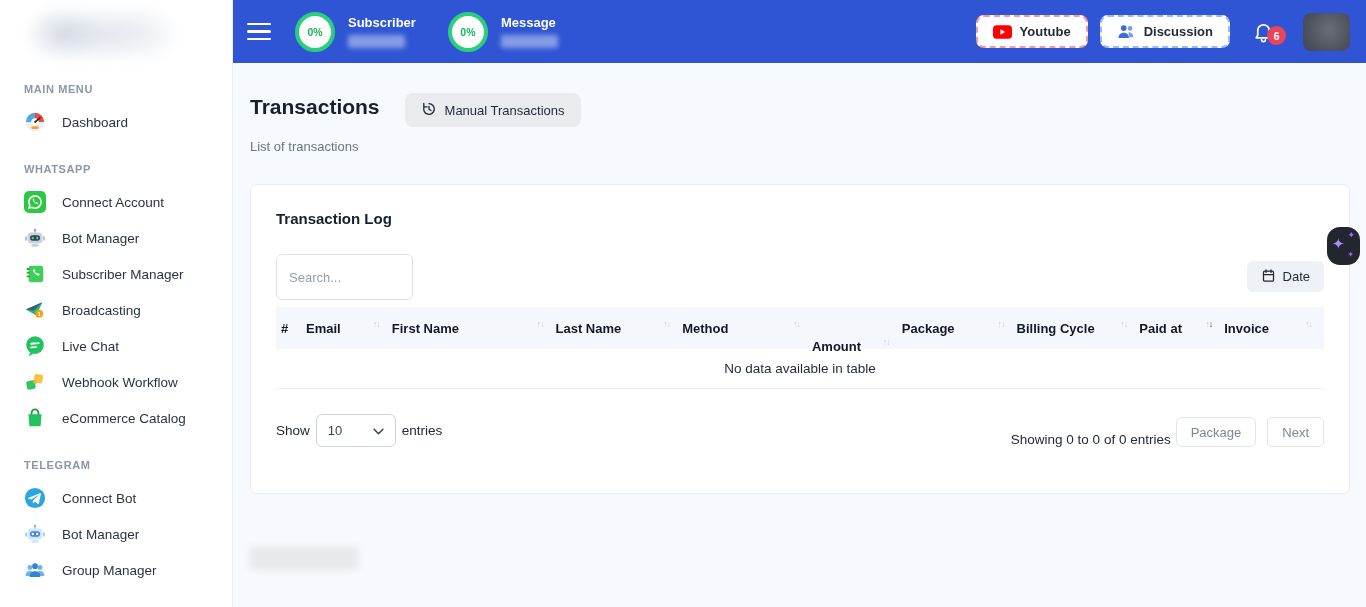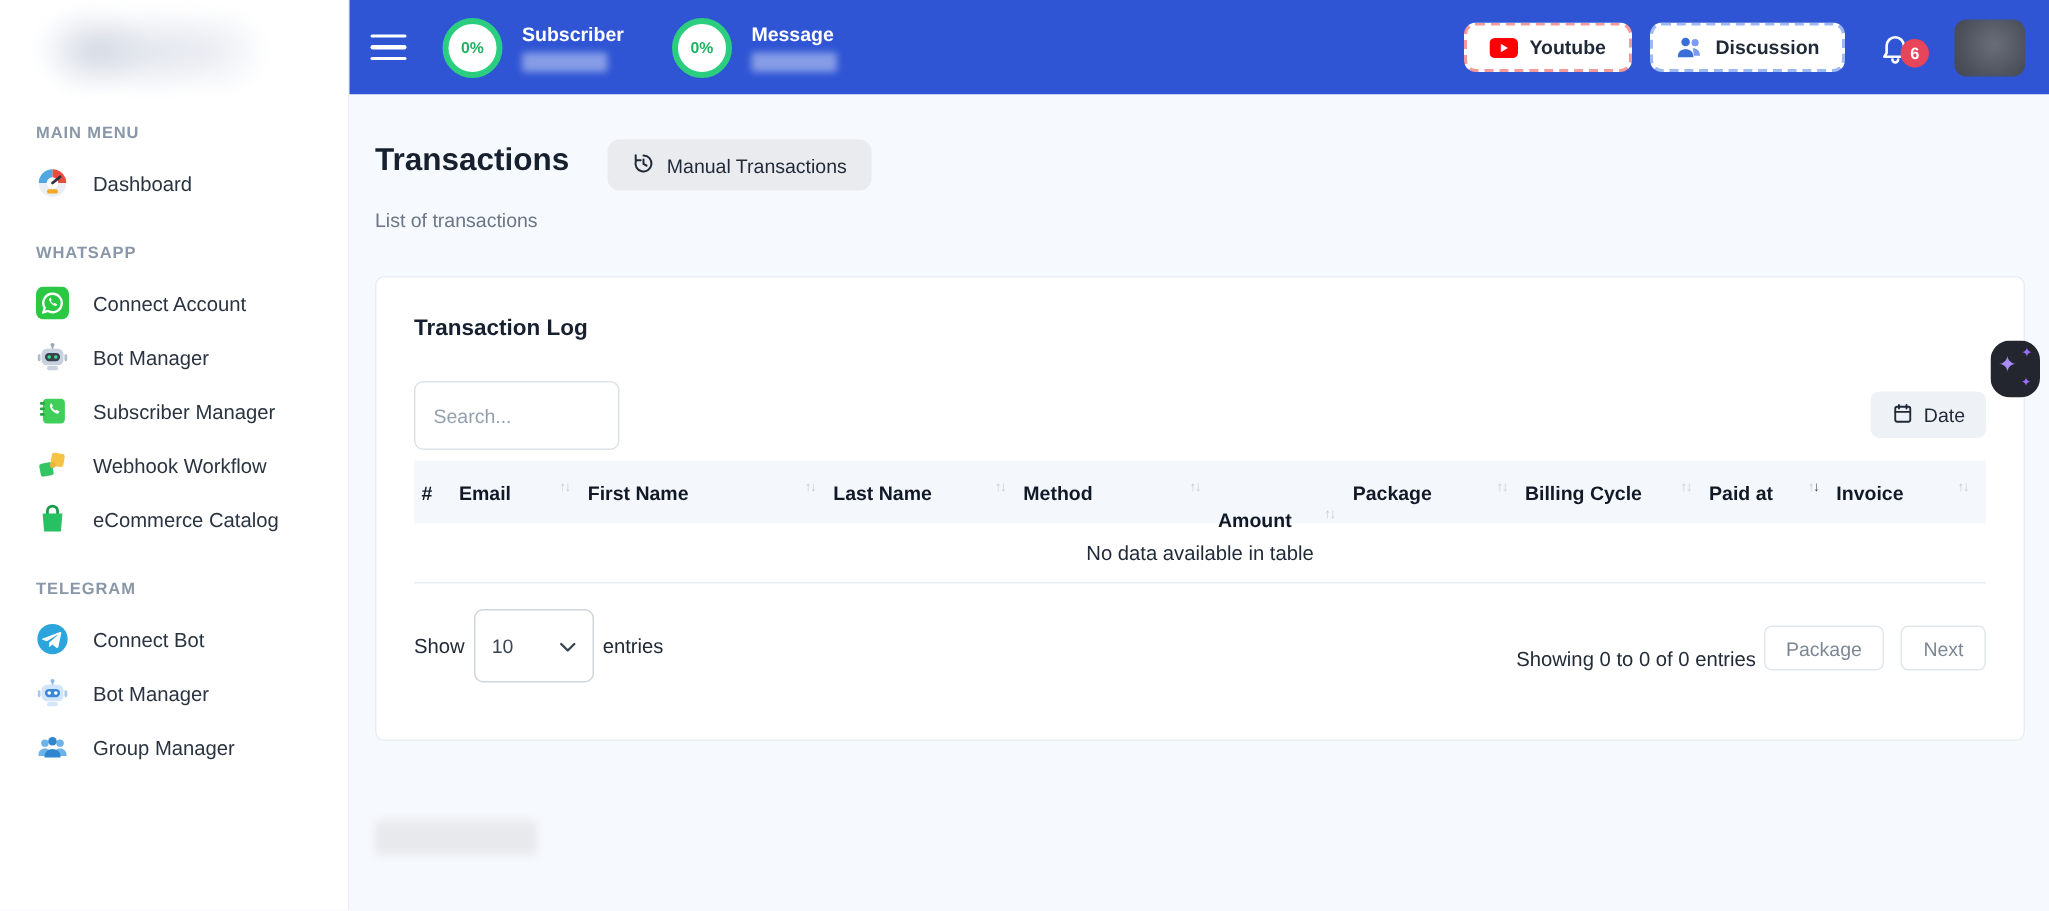--- a/index.html
+++ b/index.html
@@ -67,21 +67,21 @@
   .thead { display:flex; background:#f4f8fc; height:42px; align-items:center; margin-top:7px; }
   .th { font-size:13px; font-weight:700; color:#111827; display:flex; align-items:center; justify-content:space-between; padding-right:12px; }
   .th:first-child { padding-left:5px; }
   .sort { font-size:9px; letter-spacing:-1px; white-space:nowrap; line-height:1; position:relative; top:-4px; }
   .sort .up { color:#c4cdd8; } .sort .dn { color:#c4cdd8; }
   .sort.desc .dn { color:#3c4552; }
   .empty-row { height:40px; border-bottom:1px solid #e9edf2; display:flex; align-items:center; justify-content:center; font-size:13.5px; color:#1f2937; }
 
   .card-footer { display:flex; justify-content:space-between; margin-top:13px; }
   .cf-left { display:flex; align-items:center; gap:6px; font-size:13.5px; color:#212a35; margin-top:12px; height:33px; }
-  .page-select { width:80px; height:49px; border:1px solid #cfd6dd; border-radius:6px; display:flex; align-items:center; justify-content:space-between; padding:0 11px; font-size:13px; color:#3a4450; background:#fff; cursor:pointer; }
+  .page-select { width:80px; height:33px; border:1px solid #cfd6dd; border-radius:6px; display:flex; align-items:center; justify-content:space-between; padding:0 11px; font-size:13px; color:#3a4450; background:#fff; cursor:pointer; }
   .cf-right { display:flex; align-items:flex-end; gap:5px; }
   .showing { font-size:13.5px; color:#222b36; margin-top:1px; }
   .pager { display:flex; gap:11px; }
   .btn-page { background:#fff; border:1px solid #e1e6eb; border-radius:5px; height:30px; padding:0 14px; font-size:13px; color:#7d8794; cursor:pointer; }
 
   .footer-blur { position:absolute; left:17px; top:484px; width:108px; height:23px; background:#e7e9ed; filter:blur(3px); border-radius:2px; }
 
   .ai-fab { position:fixed; right:6px; top:227px; width:33px; height:38px; background:#23262e; border-radius:13px; cursor:pointer; }
   .ai-fab .s1 { position:absolute; left:5px; top:9px; color:#a98df6; font-size:15px; line-height:1; }
   .ai-fab .s2 { position:absolute; right:5px; top:4px; color:#9b6df8; font-size:9px; line-height:1; }
@@ -140,20 +140,42 @@
           <span class="nicon">
             <svg viewBox="0 0 24 24">
               <rect x="5" y="3" width="16" height="18" rx="3" fill="#3FCE5A"></rect>
               <rect x="2.8" y="5.5" width="3.6" height="2" rx="1" fill="#27A343"></rect>
               <rect x="2.8" y="9.5" width="3.6" height="2" rx="1" fill="#27A343"></rect>
               <rect x="2.8" y="13.5" width="3.6" height="2" rx="1" fill="#27A343"></rect>
               <path d="M10 8c.4 2.9 3.1 5.6 6 6l1.2-1.7-2.3-1.3-.9.7c-1-.6-1.9-1.5-2.4-2.4l.7-.9-1.2-2.3z" fill="#fff"></path>
             </svg>
           </span>
           <span class="nlabel">Subscriber Manager</span>
+        </div>
+        <div class="nav-item">
+          <span class="nicon">
+            <svg viewBox="0 0 24 24">
+              <path d="M2 11.5 20 3.5 13.5 18z" fill="#21B573"></path>
+              <path d="M2 11.5 20 3.5 10.5 12.5z" fill="#3D5A80"></path>
+              <circle cx="16.5" cy="16" r="4.3" fill="#F59E0B"></circle>
+              <text x="16.5" y="18.2" font-size="6.5" font-weight="bold" fill="#fff" text-anchor="middle" font-family="Liberation Sans, sans-serif">1</text>
+            </svg>
+          </span>
+          <span class="nlabel">Broadcasting</span>
+        </div>
+        <div class="nav-item">
+          <span class="nicon">
+            <svg viewBox="0 0 24 24">
+              <circle cx="12" cy="11" r="9.6" fill="#1FC35F"></circle>
+              <path d="M7 18.5 5.2 23l5-2.3z" fill="#1FC35F"></path>
+              <rect x="6.8" y="8.2" width="10.4" height="2" rx="1" fill="#fff" transform="rotate(-5 12 9)"></rect>
+              <rect x="6.8" y="12.4" width="7.2" height="2" rx="1" fill="#fff" transform="rotate(-5 10 13)"></rect>
+            </svg>
+          </span>
+          <span class="nlabel">Live Chat</span>
         </div>
         <div class="nav-item">
           <span class="nicon">
             <svg viewBox="0 0 24 24">
               <rect x="11" y="3.5" width="9.5" height="9.5" rx="2" fill="#F6C344" transform="rotate(9 15.5 8)"></rect>
               <rect x="2.8" y="10.5" width="9.5" height="9.5" rx="2" fill="#35C464" transform="rotate(-11 7.5 15)"></rect>
               <circle cx="12.2" cy="12" r="2.1" fill="#E9B63C"></circle>
             </svg>
           </span>
           <span class="nlabel">Webhook Workflow</span>

